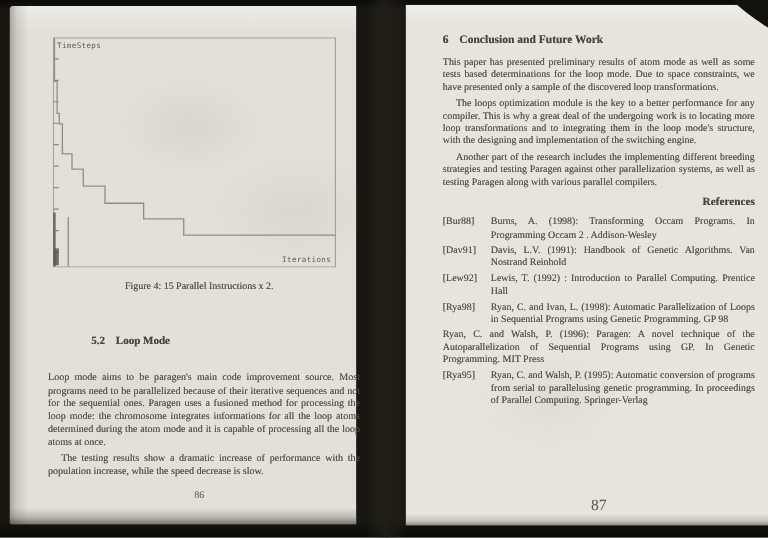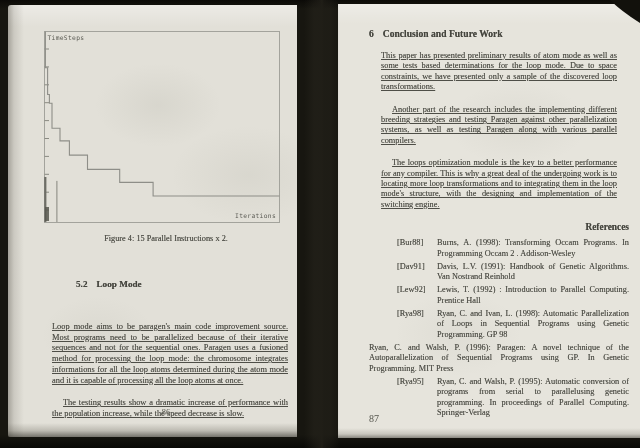--- a/index.html
+++ b/index.html
@@ -59,48 +59,46 @@
     position:absolute;left:20px;top:229px;width:276px;text-align:center;
     font-size:8.3px;color:#4e4e47;text-shadow:0 0 .4px rgba(78,78,71,.7);
   }
   .heading-left{
     position:absolute;left:28px;top:274px;width:260px;
     font-size:9.2px;font-weight:bold;color:#45453e;text-shadow:0 0 .4px rgba(69,69,62,.7);padding-left:40px;
   }
   .sec-num{margin-right:9px;}
   .text-col-left{position:absolute;left:32px;top:305px;width:260px;}
   .body-text{
-    margin:12px;font-size:8.4px;line-height:10.7px;text-align:justify;color:#4e4e47;
+    margin:0;font-size:8.4px;line-height:10.7px;text-align:justify;color:#4e4e47;
     text-shadow:0 0 .4px rgba(78,78,71,.65);
-    text-decoration:underline;
   }
   .body-text.indent{text-indent:11px;margin-top:3px;}
   .pagenum-left{position:absolute;left:28px;top:403px;width:260px;text-align:center;font-size:8.4px;color:#55554d;}
   .col-right{position:absolute;left:31px;top:24px;width:260px;}
   .heading-right{
     font-size:9.6px;font-weight:bold;color:#45453e;margin:0 0 8px 0;
     text-shadow:0 0 .4px rgba(69,69,62,.7);
   }
   .rp .body-text{font-size:8.3px;line-height:10.4px;}
   .refs-title{
     font-size:9.4px;font-weight:bold;color:#45453e;margin:7px 0 6px 0;
     text-shadow:0 0 .4px rgba(69,69,62,.7);
     text-align:right;
   }
   .ref-entry{display:flex;margin-bottom:2.5px;}
   .ref-label{
     flex:0 0 40px;font-size:8.3px;line-height:10.5px;color:#4e4e47;
     text-shadow:0 0 .4px rgba(78,78,71,.65);
-    margin-left:28px;
   }
   .ref-text{
     flex:1;font-size:8.3px;line-height:10.5px;text-align:justify;color:#4e4e47;
     text-shadow:0 0 .4px rgba(78,78,71,.65);
   }
-  .pagenum-right{position:absolute;left:31px;top:409px;width:260px;font-size:10px;color:#55554d;}
+  .pagenum-right{position:absolute;left:31px;top:409px;width:260px;text-align:center;font-size:13px;color:#55554d;}
 </style>
 </head>
 <body>
 
 <div class="book">
 
   <div class="page page-left">
     <div class="chart-wrap">
       <svg width="236" height="192" viewBox="0 0 236 192">
           <rect x="0.5" y="0.5" width="235" height="191" fill="none" stroke="#a3a39c" stroke-width="1"></rect>
@@ -132,22 +130,22 @@
     </div>
     <div class="pagenum-left">86</div>
   </div>
 
   <div class="page page-right rp">
     <div class="col-right">
       <h2 class="heading-right">
         <span class="sec-num">6</span><span>Conclusion and Future Work</span>
       </h2>
       <p class="body-text">This paper has presented preliminary results of atom mode as well as some tests based determinations for the loop mode. Due to space constraints, we have presented only a sample of the discovered loop transformations.</p>
+      <p class="body-text indent">The loops optimization module is the key to a better performance for any compiler. This is why a great deal of the undergoing work is to locating more loop transformations and to integrating them in the loop mode's structure, with the designing and implementation of the switching engine.</p>
       <p class="body-text indent">Another part of the research includes the implementing different breeding strategies and testing Paragen against other parallelization systems, as well as testing Paragen along with various parallel compilers.</p>
-      <p class="body-text indent">The loops optimization module is the key to a better performance for any compiler. This is why a great deal of the undergoing work is to locating more loop transformations and to integrating them in the loop mode's structure, with the designing and implementation of the switching engine.</p>
 
       <div class="refs-title">References</div>
 
       <div class="ref-entry">
         <span class="ref-label">[Bur88]</span>
         <span class="ref-text">Burns, A. (1998): Transforming Occam Programs. In Programming Occam 2 . Addison-Wesley</span>
       </div>
       <div class="ref-entry">
         <span class="ref-label">[Dav91]</span>
         <span class="ref-text">Davis, L.V. (1991): Handbook of Genetic Algorithms. Van Nostrand Reinhold</span>

